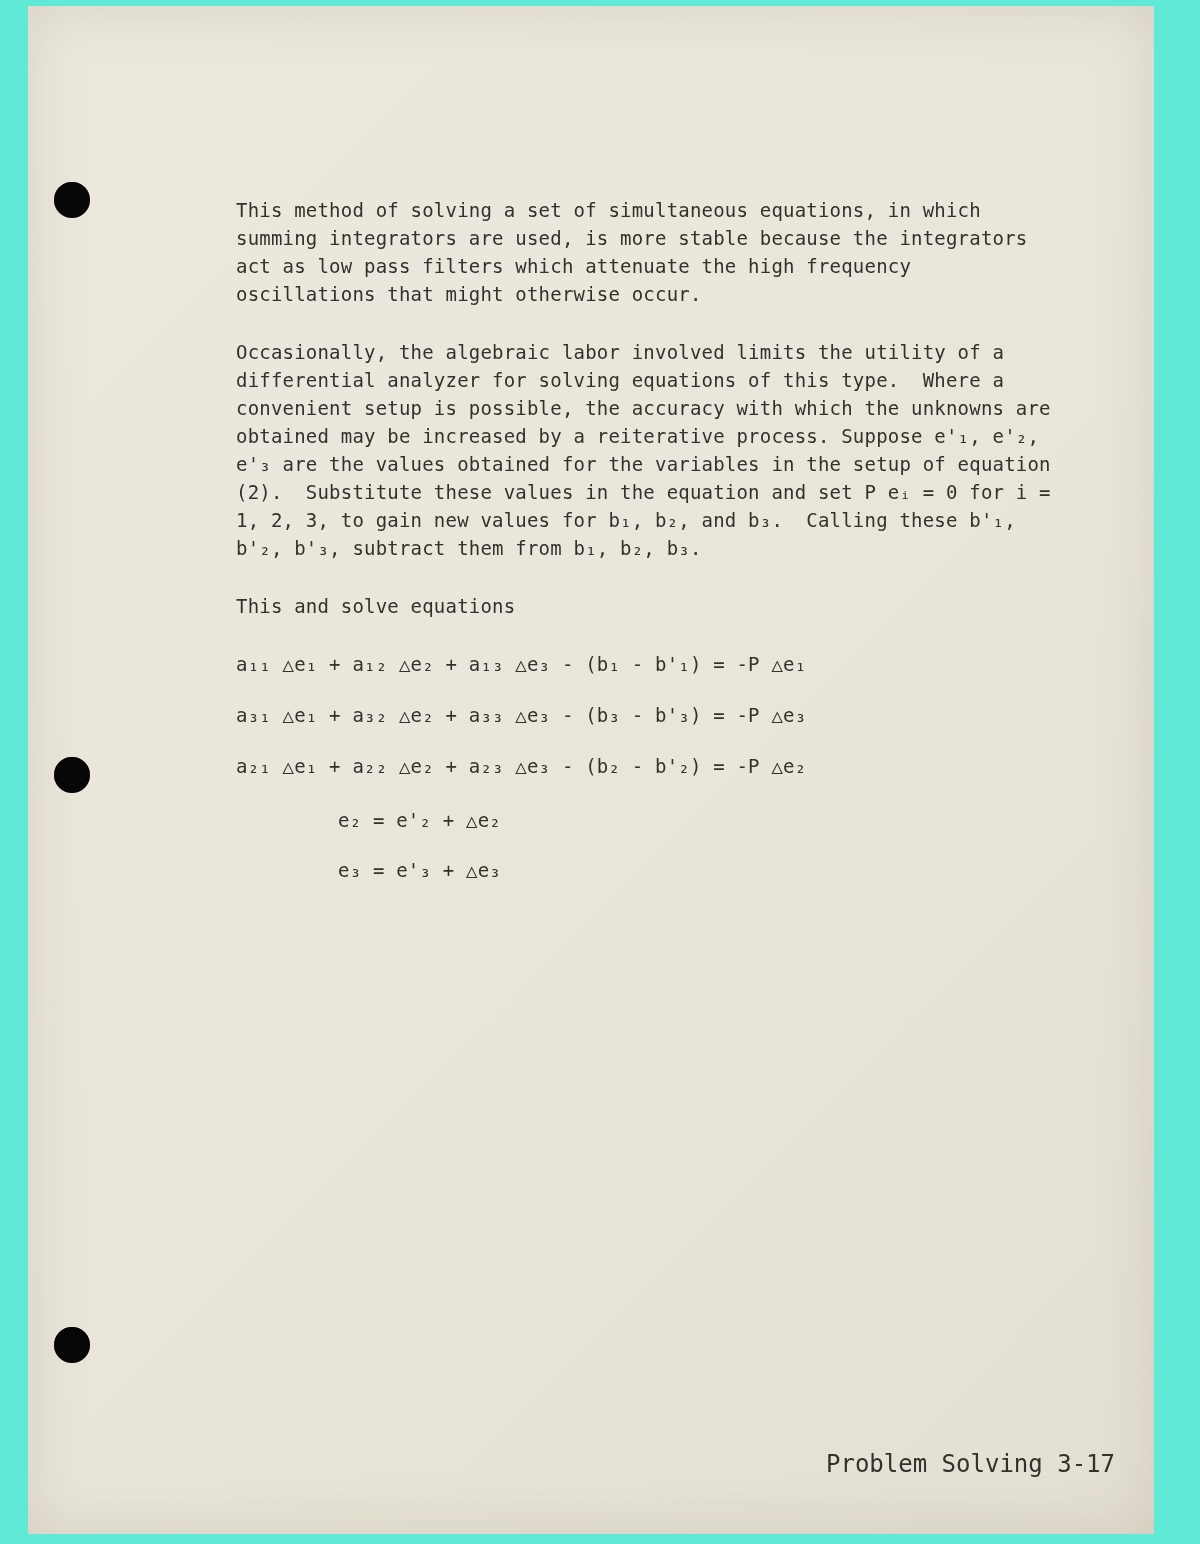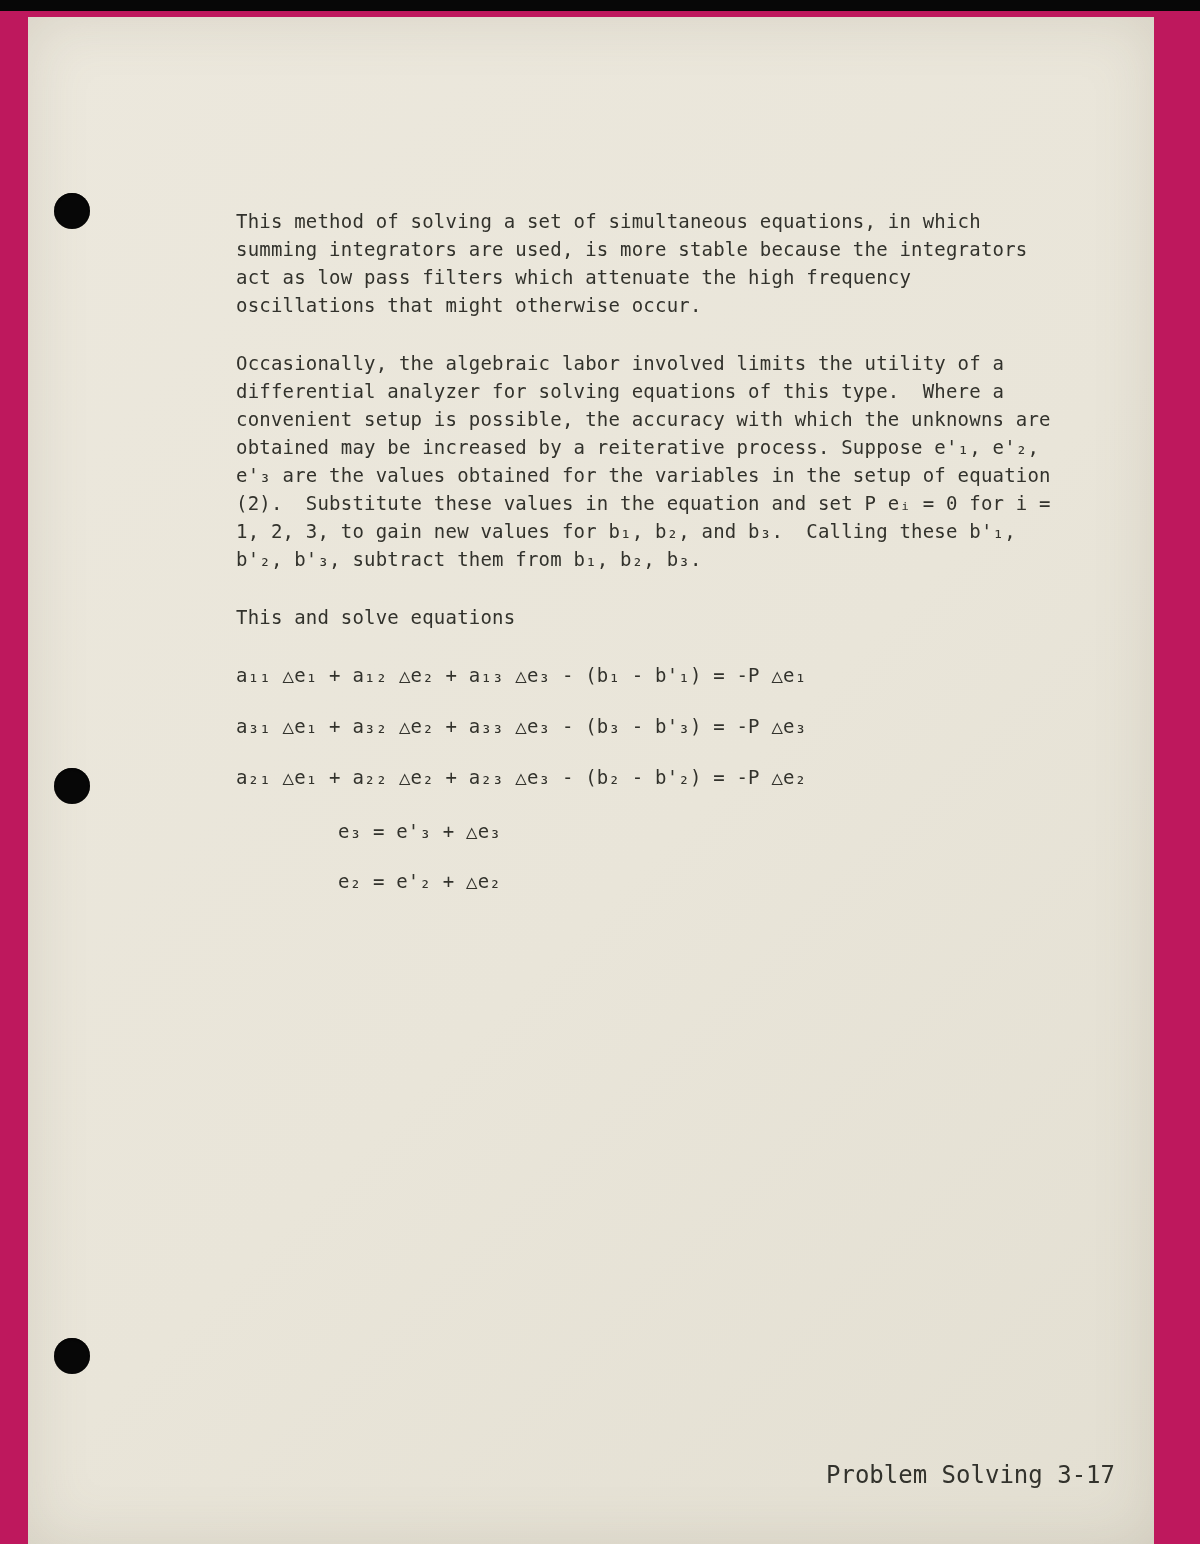--- a/index.html
+++ b/index.html
@@ -11,22 +11,21 @@
     width: 1200px;
     height: 1544px;
     background: #070707;
     position: relative;
     overflow: hidden;
     font-family: "DejaVu Sans Mono", monospace;
   }
   .scan-bg {
     position: absolute;
     inset: 0;
-    background: #be185d;
-    margin-top: 11px;
+    background: #5eead4;
   }
   .page {
     position: absolute;
     left: 28px;
     top: 6px;
     width: 1126px;
     height: 1528px;
     background: linear-gradient(135deg, #ece8dd 0%, #e9e5d9 55%, #e3dfd2 100%);
     box-shadow: inset 0 0 60px rgba(120,110,90,0.18);
   }
@@ -105,22 +104,22 @@
       <p class="eq-heading">This and solve equations</p>
 
       <div class="equation-block">
         <div class="equation">a₁₁ △e₁ + a₁₂ △e₂ + a₁₃ △e₃ - (b₁ - b'₁) = -P △e₁</div>
         <div class="equation">a₃₁ △e₁ + a₃₂ △e₂ + a₃₃ △e₃ - (b₃ - b'₃) = -P △e₃</div>
         <div class="equation">a₂₁ △e₁ + a₂₂ △e₂ + a₂₃ △e₃ - (b₂ - b'₂) = -P △e₂</div>
       </div>
 
 
       <div class="result-block">
+        <div class="result-equation">e₂ = e'₂ + △e₂</div>
         <div class="result-equation">e₃ = e'₃ + △e₃</div>
-        <div class="result-equation">e₂ = e'₂ + △e₂</div>
       </div>
 
     </div>
 
     <div class="footer">Problem Solving 3-17</div>
 
   </div>
 </div>
 
 </body></html>

